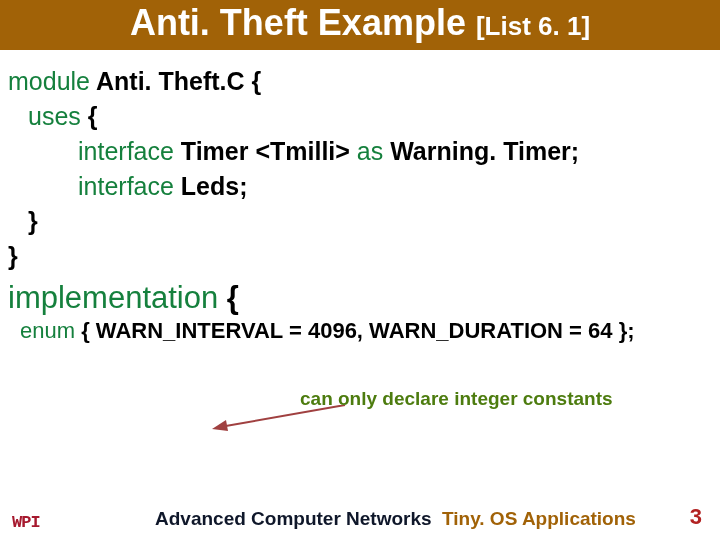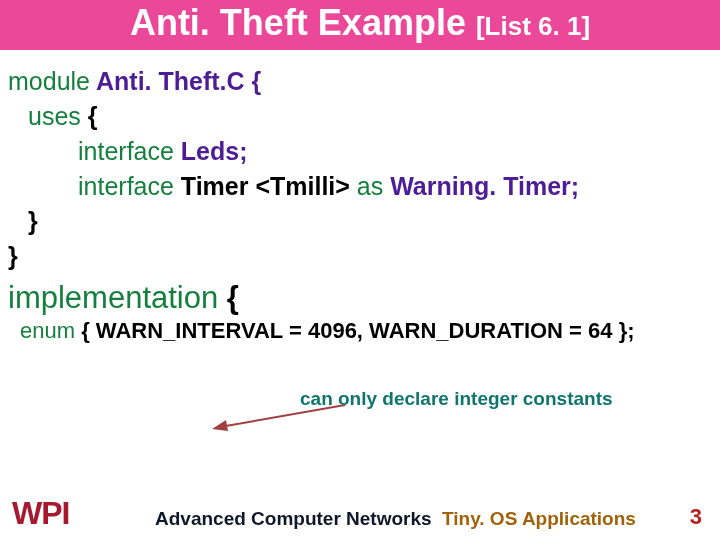--- a/index.html
+++ b/index.html
@@ -5,54 +5,54 @@
   * { margin: 0; padding: 0; box-sizing: border-box; }
   body {
     width: 720px;
     height: 540px;
     font-family: "Comic Sans MS", "Comic Sans", cursive, sans-serif;
     background: #fff;
     position: relative;
     overflow: hidden;
   }
   .header {
-    background: #ec4899;
+    background: #a16207;
     color: #fff;
     padding: 2px 0 6px 0;
     text-align: center;
     font-size: 36px;
     font-weight: bold;
   }
   .header .subtitle {
     font-size: 26px;
     font-weight: bold;
   }
   .code-block {
     padding: 14px 8px 0 8px;
     font-size: 25px;
     line-height: 1.4;
     font-weight: bold;
     color: #000;
   }
   .kw { color: #15803d; font-weight: normal; }
-  .name { color: #4c1d95; font-weight: bold; }
+  .name { color: #000000; font-weight: bold; }
   .ind1 { margin-left: 20px; }
   .ind2 { margin-left: 70px; }
   .impl-block {
     padding: 6px 8px 0 8px;
     font-size: 31px;
     font-weight: bold;
   }
   .note {
     position: absolute;
     left: 300px;
     top: 388px;
     font-size: 19px;
     font-weight: bold;
-    color: #0f766e;
+    color: #4d7c0f;
   }
   .enum-line {
     padding: 2px 8px 0 20px;
     font-size: 22px;
     font-weight: bold;
   }
   .arrow {
     position: absolute;
     left: 210px;
     top: 405px;
@@ -86,22 +86,22 @@
     position: absolute;
     right: 18px;
     bottom: 0;
     color: #b22222;
     font-size: 22px;
   }
   .logo {
     position: absolute;
     left: 12px;
     bottom: 8px;
-    font-family: Liberation Sans, sans-serif;
-    font-size: 32px;
+    font-family: Liberation Mono, monospace;
+    font-size: 17px;
     font-weight: bold;
     color: #a6192e;
     letter-spacing: -1px;
   }
 </style>
 </head>
 <body>
 
 <div class="header">
   <span>Anti. Theft Example</span>
@@ -109,24 +109,24 @@
 </div>
 
 <div class="code-block">
   <div>
     <span class="kw">module</span><span class="name"> Anti. Theft.C {</span>
   </div>
   <div class="ind1">
     <span class="kw">uses</span><span> {</span>
   </div>
   <div class="ind2">
-    <span class="kw">interface</span><span class="name"> Leds;</span>
+    <span class="kw">interface</span><span> Timer &lt;Tmilli&gt; </span><span class="kw">as</span><span class="name"> Warning. Timer;</span>
   </div>
   <div class="ind2">
-    <span class="kw">interface</span><span> Timer &lt;Tmilli&gt; </span><span class="kw">as</span><span class="name"> Warning. Timer;</span>
+    <span class="kw">interface</span><span class="name"> Leds;</span>
   </div>
   <div class="ind1">}</div>
   <div>}</div>
 </div>
 
 <div class="impl-block">
   <span class="kw">implementation</span><span> {</span>
 </div>
 
 <div class="note">can only declare integer constants</div>

